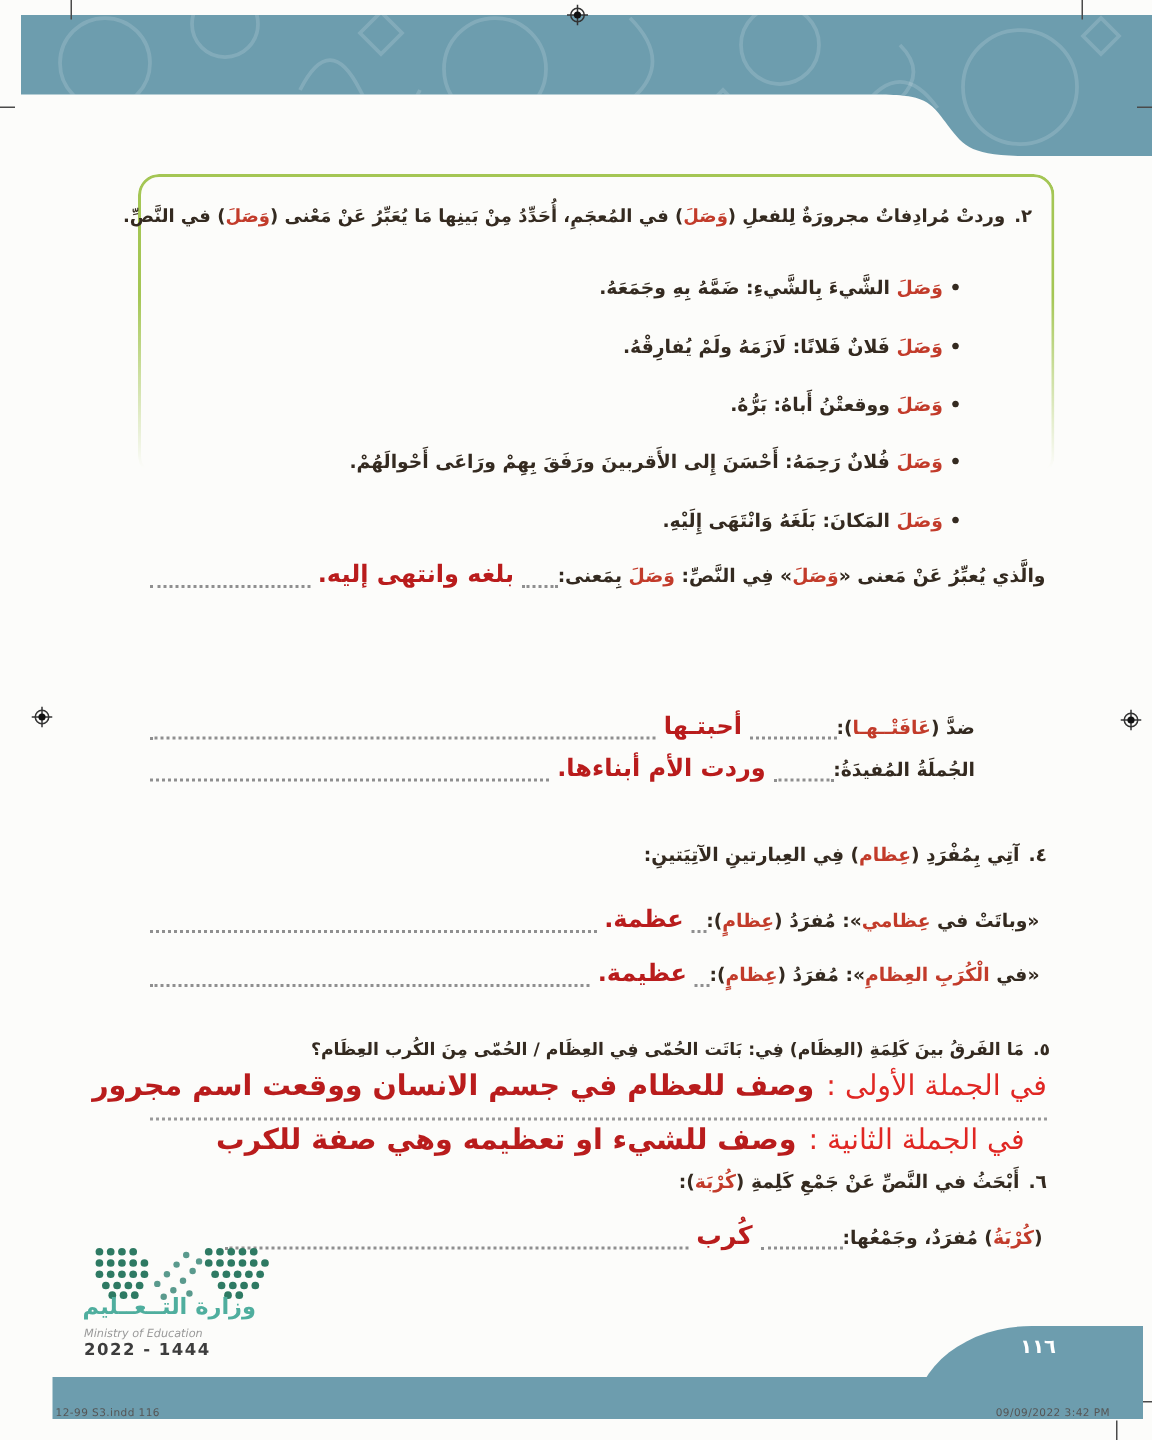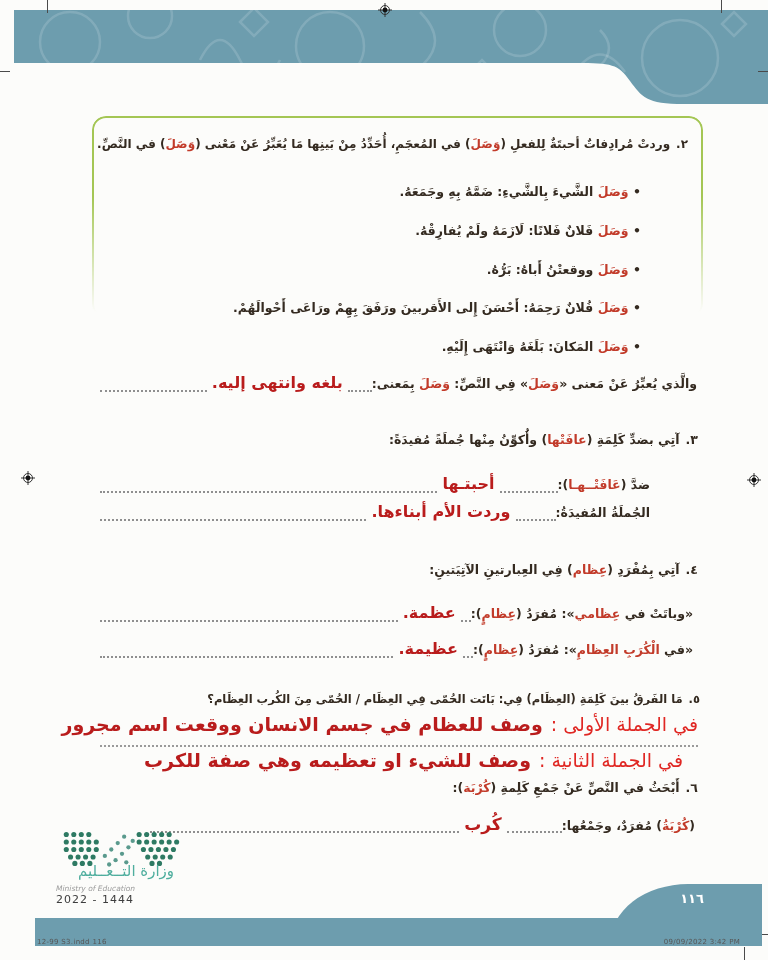--- a/index.html
+++ b/index.html
@@ -26,23 +26,23 @@
   .flexline{display:flex;align-items:baseline;}
   .dotfill{border-bottom:2px dotted #8f8f8f;align-self:flex-end;margin-bottom:4px;height:1px;}
   .df-grow{flex:1 1 auto;}
   .ansline-underline{position:absolute;border-bottom:2px dotted #9a9a9a;height:1px;}
   
   .footbar{position:absolute;left:35px;right:6px;top:918px;height:28px;background:#6d9dae;}
   .pagetab{position:absolute;right:6px;top:884px;width:152px;height:62px;background:#6d9dae;
            border-top-left-radius:78px 60px;}
   .pagenum{position:absolute;right:64px;top:891px;color:#fff;font-weight:bold;font-size:13px;direction:rtl;}
   .tinyprint{position:absolute;font-size:7px;color:#555;letter-spacing:.3px;}
-  .logo-ar{position:absolute;left:55px;top:862px;color:#4fae9e;font-weight:normal;font-size:15px;direction:rtl;white-space:nowrap;margin-left:23px;}
+  .logo-ar{position:absolute;left:55px;top:862px;color:#4fae9e;font-weight:bold;font-size:15px;direction:rtl;white-space:nowrap;}
   .logo-en{position:absolute;left:56px;top:884px;font-size:7.5px;color:#9a9a9a;font-style:italic;}
-  .logo-years{position:absolute;left:56px;top:893px;font-size:11px;color:#3d3d3d;font-weight:400;letter-spacing:1px;}
+  .logo-years{position:absolute;left:56px;top:893px;font-size:11px;color:#3d3d3d;font-weight:700;letter-spacing:1px;}
 </style>
 </head>
 <body>
 
 <div class="scan">
 
   <svg class="banner" width="768" height="112" viewBox="0 0 768 112">
     <defs>
       <clipPath id="bclip">
         <path d="M14,10 H768 V104 H684 C646,104 642,97 630,81 C618,64 612,63 576,63 H14 Z"></path>
@@ -94,21 +94,21 @@
         <line x1="7" y1="0" x2="7" y2="14" stroke="#333" stroke-width="1"></line>
         <line x1="0" y1="7" x2="14" y2="7" stroke="#333" stroke-width="1"></line>
         <circle cx="7" cy="7" r="4.5" fill="none" stroke="#333"></circle>
         <circle cx="7" cy="7" r="2.4" fill="#111"></circle>
       </svg>
   </span>
 
   <div class="qbox"></div>
 
   <div class="line print" style="right:80px;top:136px;font-size:12px">
-    <span class="num">٢.</span><span>وردتْ مُرادِفاتٌ أحبتَةٌ لِلفعلِ (</span><span class="red">وَصَلَ</span><span>) في المُعجَمِ، أُحَدِّدُ مِنْ بَينِها مَا يُعَبِّرُ عَنْ مَعْنى (</span><span class="red">وَصَلَ</span><span>) في النَّصِّ.</span>
+    <span class="num">٢.</span><span>وردتْ مُرادِفاتٌ مجرورَةٌ لِلفعلِ (</span><span class="red">وَصَلَ</span><span>) في المُعجَمِ، أُحَدِّدُ مِنْ بَينِها مَا يُعَبِّرُ عَنْ مَعْنى (</span><span class="red">وَصَلَ</span><span>) في النَّصِّ.</span>
   </div>
 
   <div class="line print" style="right:127px;top:184px">
     <span>•</span> <span class="red">وَصَلَ</span><span> الشَّيءَ بِالشَّيءِ: ضَمَّهُ بِهِ وجَمَعَهُ.</span>
   </div>
   <div class="line print" style="right:127px;top:223px">
     <span>•</span> <span class="red">وَصَلَ</span><span> فَلانٌ فَلانًا: لَازَمَهُ ولَمْ يُفارِقْهُ.</span>
   </div>
   <div class="line print" style="right:127px;top:262px">
     <span>•</span> <span class="red">وَصَلَ</span><span> ووقعتْنُ أَباهُ: بَرُّهُ.</span>
@@ -120,23 +120,20 @@
     <span>•</span> <span class="red">وَصَلَ</span><span> فُلانٌ رَحِمَهُ: أَحْسَنَ إِلى الأَقربينَ ورَفَقَ بِهِمْ ورَاعَى أَحْوالَهُمْ.</span>
   </div>
 
   <div class="line flexline" style="left:100px;width:597px;top:372px;height:24px">
     <span class="print"><span>والَّذي يُعبِّرُ عَنْ مَعنى «</span><span class="red">وَصَلَ</span><span>» فِي النَّصِّ: </span><span class="red">وَصَلَ</span><span> بِمَعنى:</span></span>
     <span class="dotfill" style="flex:0 0 24px"></span>
     <span class="hand-blue" style="margin:0 5px">بلغه وانتهى إليه.</span>
     <span class="dotfill df-grow"></span>
   </div>
 
-  <div class="line print" style="right:70px;top:432px">
-    <span class="num">٣.</span><span>آتِي بضدِّ كَلِمَةِ (</span><span class="red">عافَتْها</span><span>) وأُكوِّنُ مِنْها جُملَةً مُفيدَةً:</span>
-  </div>
   <div class="line flexline" style="left:100px;width:550px;top:473px;height:24px">
     <span class="print"><span>ضدَّ (</span><span class="red">عَافَتْــهـا</span><span>):</span></span>
     <span class="dotfill" style="flex:0 0 58px"></span>
     <span class="hand-blue" style="margin:0 5px">أحبتـها</span>
     <span class="dotfill df-grow"></span>
   </div>
   <div class="line flexline" style="left:100px;width:550px;top:501px;height:24px">
     <span class="print">الجُملَةُ المُفيدَةُ:</span>
     <span class="dotfill" style="flex:0 0 40px"></span>
     <span class="hand-blue" style="margin:0 5px">وردت الأم أبناءها.</span>

